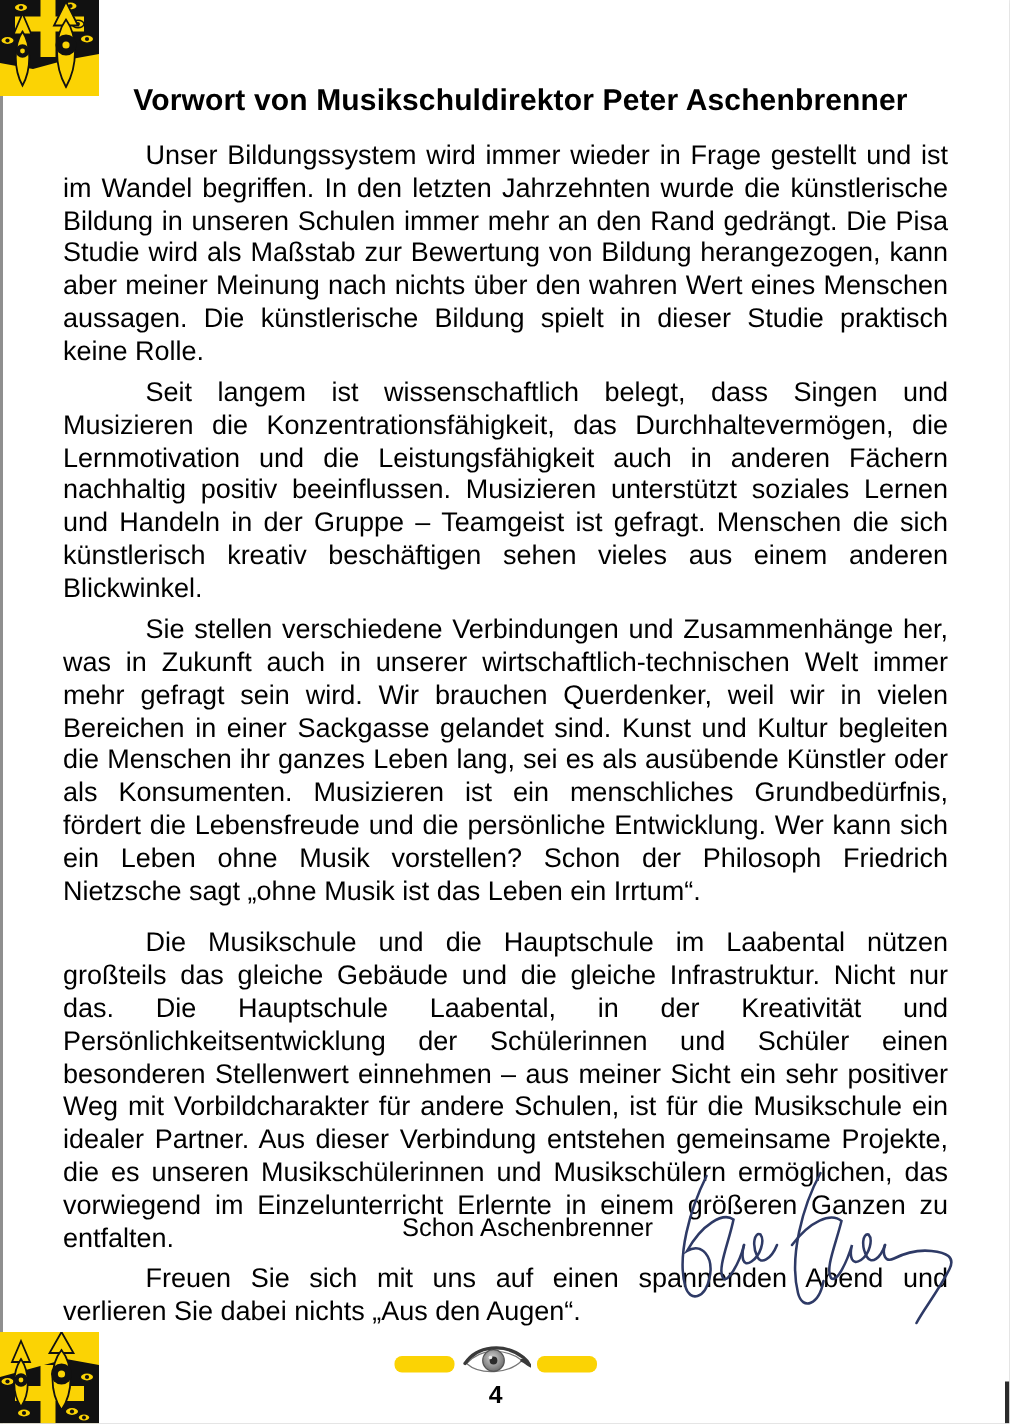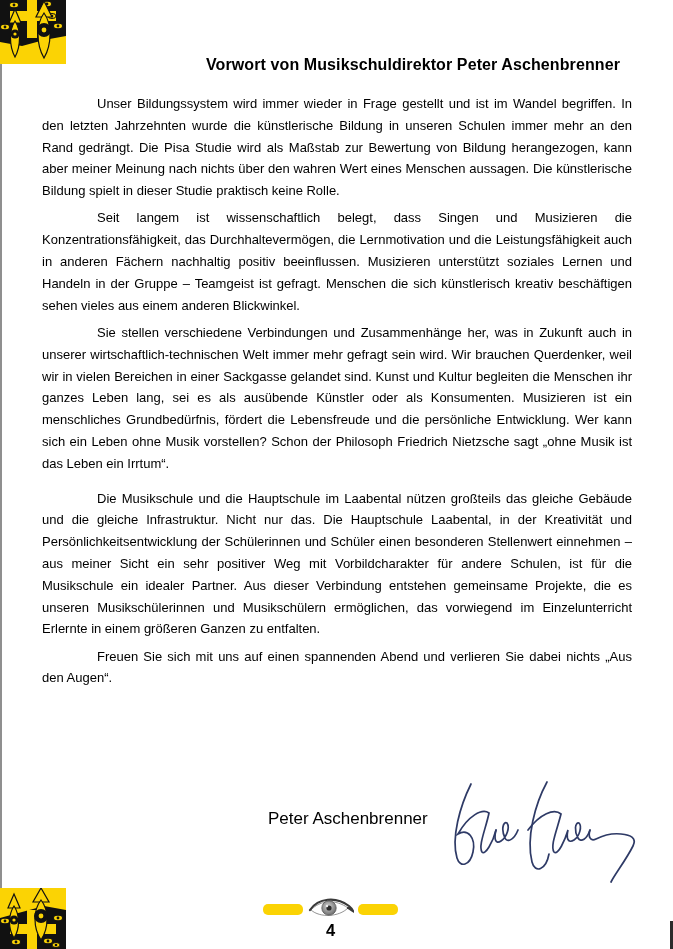--- a/index.html
+++ b/index.html
@@ -7,26 +7,26 @@
     position:relative;width:673px;height:949px;background:#ffffff;
     font-family:"Liberation Sans",sans-serif;color:#000;overflow:hidden;
     box-shadow:0 0 4px rgba(0,0,0,.25);
   }
   .edge-left{position:absolute;left:0;top:0;width:2px;height:949px;background:#8f8f8f;}
   .edge-right-dark{position:absolute;right:0;top:921px;width:3px;height:28px;background:#2b2b2b;}
   .logo{position:absolute;left:0;}
   .logo.top{top:0;width:66px;height:64px;}
   .logo.bottom{top:888px;width:66px;height:61px;}
   .doc-title{
-    position:absolute;left:30px;top:56px;width:590px;margin:0;
-    text-align:right;font-size:16px;font-weight:bold;letter-spacing:.1px;
+    position:absolute;left:52px;top:56px;width:590px;margin:0;
+    text-align:center;font-size:20px;font-weight:bold;letter-spacing:.1px;
   }
   .body-text{
     position:absolute;left:42px;top:93px;width:590px;
-    font-size:13px;line-height:21.8px;text-align:justify;
+    font-size:18px;line-height:21.8px;text-align:justify;
   }
   .body-text p{margin:0 0 5.5px;text-indent:55px;}
   .body-text p.gap-before{margin-top:13px;}
   .sig-block{position:absolute;left:268px;top:808px;font-size:17px;line-height:22px;}
   .sig-name,.sig-role{white-space:nowrap;}
   .sig-svg{position:absolute;left:424px;top:778px;}
   .footer-row{
     position:absolute;left:263px;top:896px;width:135px;height:27px;
     display:flex;align-items:center;justify-content:space-between;
   }
@@ -80,21 +80,21 @@
 
   <div class="body-text">
     <p>Unser Bildungssystem wird immer wieder in Frage gestellt und ist im Wandel begriffen. In den letzten Jahrzehnten wurde die künstlerische Bildung in unseren Schulen immer mehr an den Rand gedrängt. Die Pisa Studie wird als Maßstab zur Bewertung von Bildung herangezogen, kann aber meiner Meinung nach nichts über den wahren Wert eines Menschen aussagen. Die künstlerische Bildung spielt in dieser Studie praktisch keine Rolle.</p>
     <p>Seit langem ist wissenschaftlich belegt, dass Singen und Musizieren die Konzentrationsfähigkeit, das Durchhaltevermögen, die Lernmotivation und die Leistungsfähigkeit auch in anderen Fächern nachhaltig positiv beeinflussen. Musizieren unterstützt soziales Lernen und Handeln in der Gruppe – Teamgeist ist gefragt. Menschen die sich künstlerisch kreativ beschäftigen sehen vieles aus einem anderen Blickwinkel.</p>
     <p>Sie stellen verschiedene Verbindungen und Zusammenhänge her, was in Zukunft auch in unserer wirtschaftlich-technischen Welt immer mehr gefragt sein wird. Wir brauchen Querdenker, weil wir in vielen Bereichen in einer Sackgasse gelandet sind. Kunst und Kultur begleiten die Menschen ihr ganzes Leben lang, sei es als ausübende Künstler oder als Konsumenten. Musizieren ist ein menschliches Grundbedürfnis, fördert die Lebensfreude und die persönliche Entwicklung. Wer kann sich ein Leben ohne Musik vorstellen? Schon der Philosoph Friedrich Nietzsche sagt „ohne Musik ist das Leben ein Irrtum“.</p>
     <p class="gap-before">Die Musikschule und die Hauptschule im Laabental nützen großteils das gleiche Gebäude und die gleiche Infrastruktur. Nicht nur das. Die Hauptschule Laabental, in der Kreativität und Persönlichkeitsentwicklung der Schülerinnen und Schüler einen besonderen Stellenwert einnehmen – aus meiner Sicht ein sehr positiver Weg mit Vorbildcharakter für andere Schulen, ist für die Musikschule ein idealer Partner. Aus dieser Verbindung entstehen gemeinsame Projekte, die es unseren Musikschülerinnen und Musikschülern ermöglichen, das vorwiegend im Einzelunterricht Erlernte in einem größeren Ganzen zu entfalten.</p>
     <p>Freuen Sie sich mit uns auf einen spannenden Abend und verlieren Sie dabei nichts „Aus den Augen“.</p>
   </div>
 
   <div class="sig-block">
-    <div class="sig-name">Peter Aschenbrenner</div>
+    <div class="sig-name">Schon Aschenbrenner</div>
   </div>
 
   <div class="sig-svg">
     <svg width="218" height="112" viewBox="0 0 218 112" xmlns="http://www.w3.org/2000/svg">
       <g fill="none" stroke="#2E3A66" stroke-width="1.7" stroke-linecap="round">
         <path d="M47,6 C36,28 27,60 33,80 C36,90 46,88 49,74 C52,60 44,50 34,56 C44,38 58,30 65,35 C62,50 54,68 58,74 C61,78 69,64 72,52"></path>
         <path d="M72,52 C70,60 71,67 77,63 C83,59 86,49 83,45 C79,43 77,52 81,60 C83,65 90,62 94,52"></path>
         <path d="M123,4 C111,26 102,60 108,84 C111,96 122,92 125,76"></path>
         <path d="M104,52 C116,36 130,30 137,36 C133,52 126,68 130,74 C134,78 141,62 144,52 C142,60 144,66 150,62 C156,58 158,48 155,45 C151,44 150,53 154,60 C157,65 163,61 166,52"></path>
         <path d="M166,52 C164,58 166,64 172,61 C180,57 188,55 197,56 C207,57 213,60 209,68 C202,82 191,96 187,104"></path>

